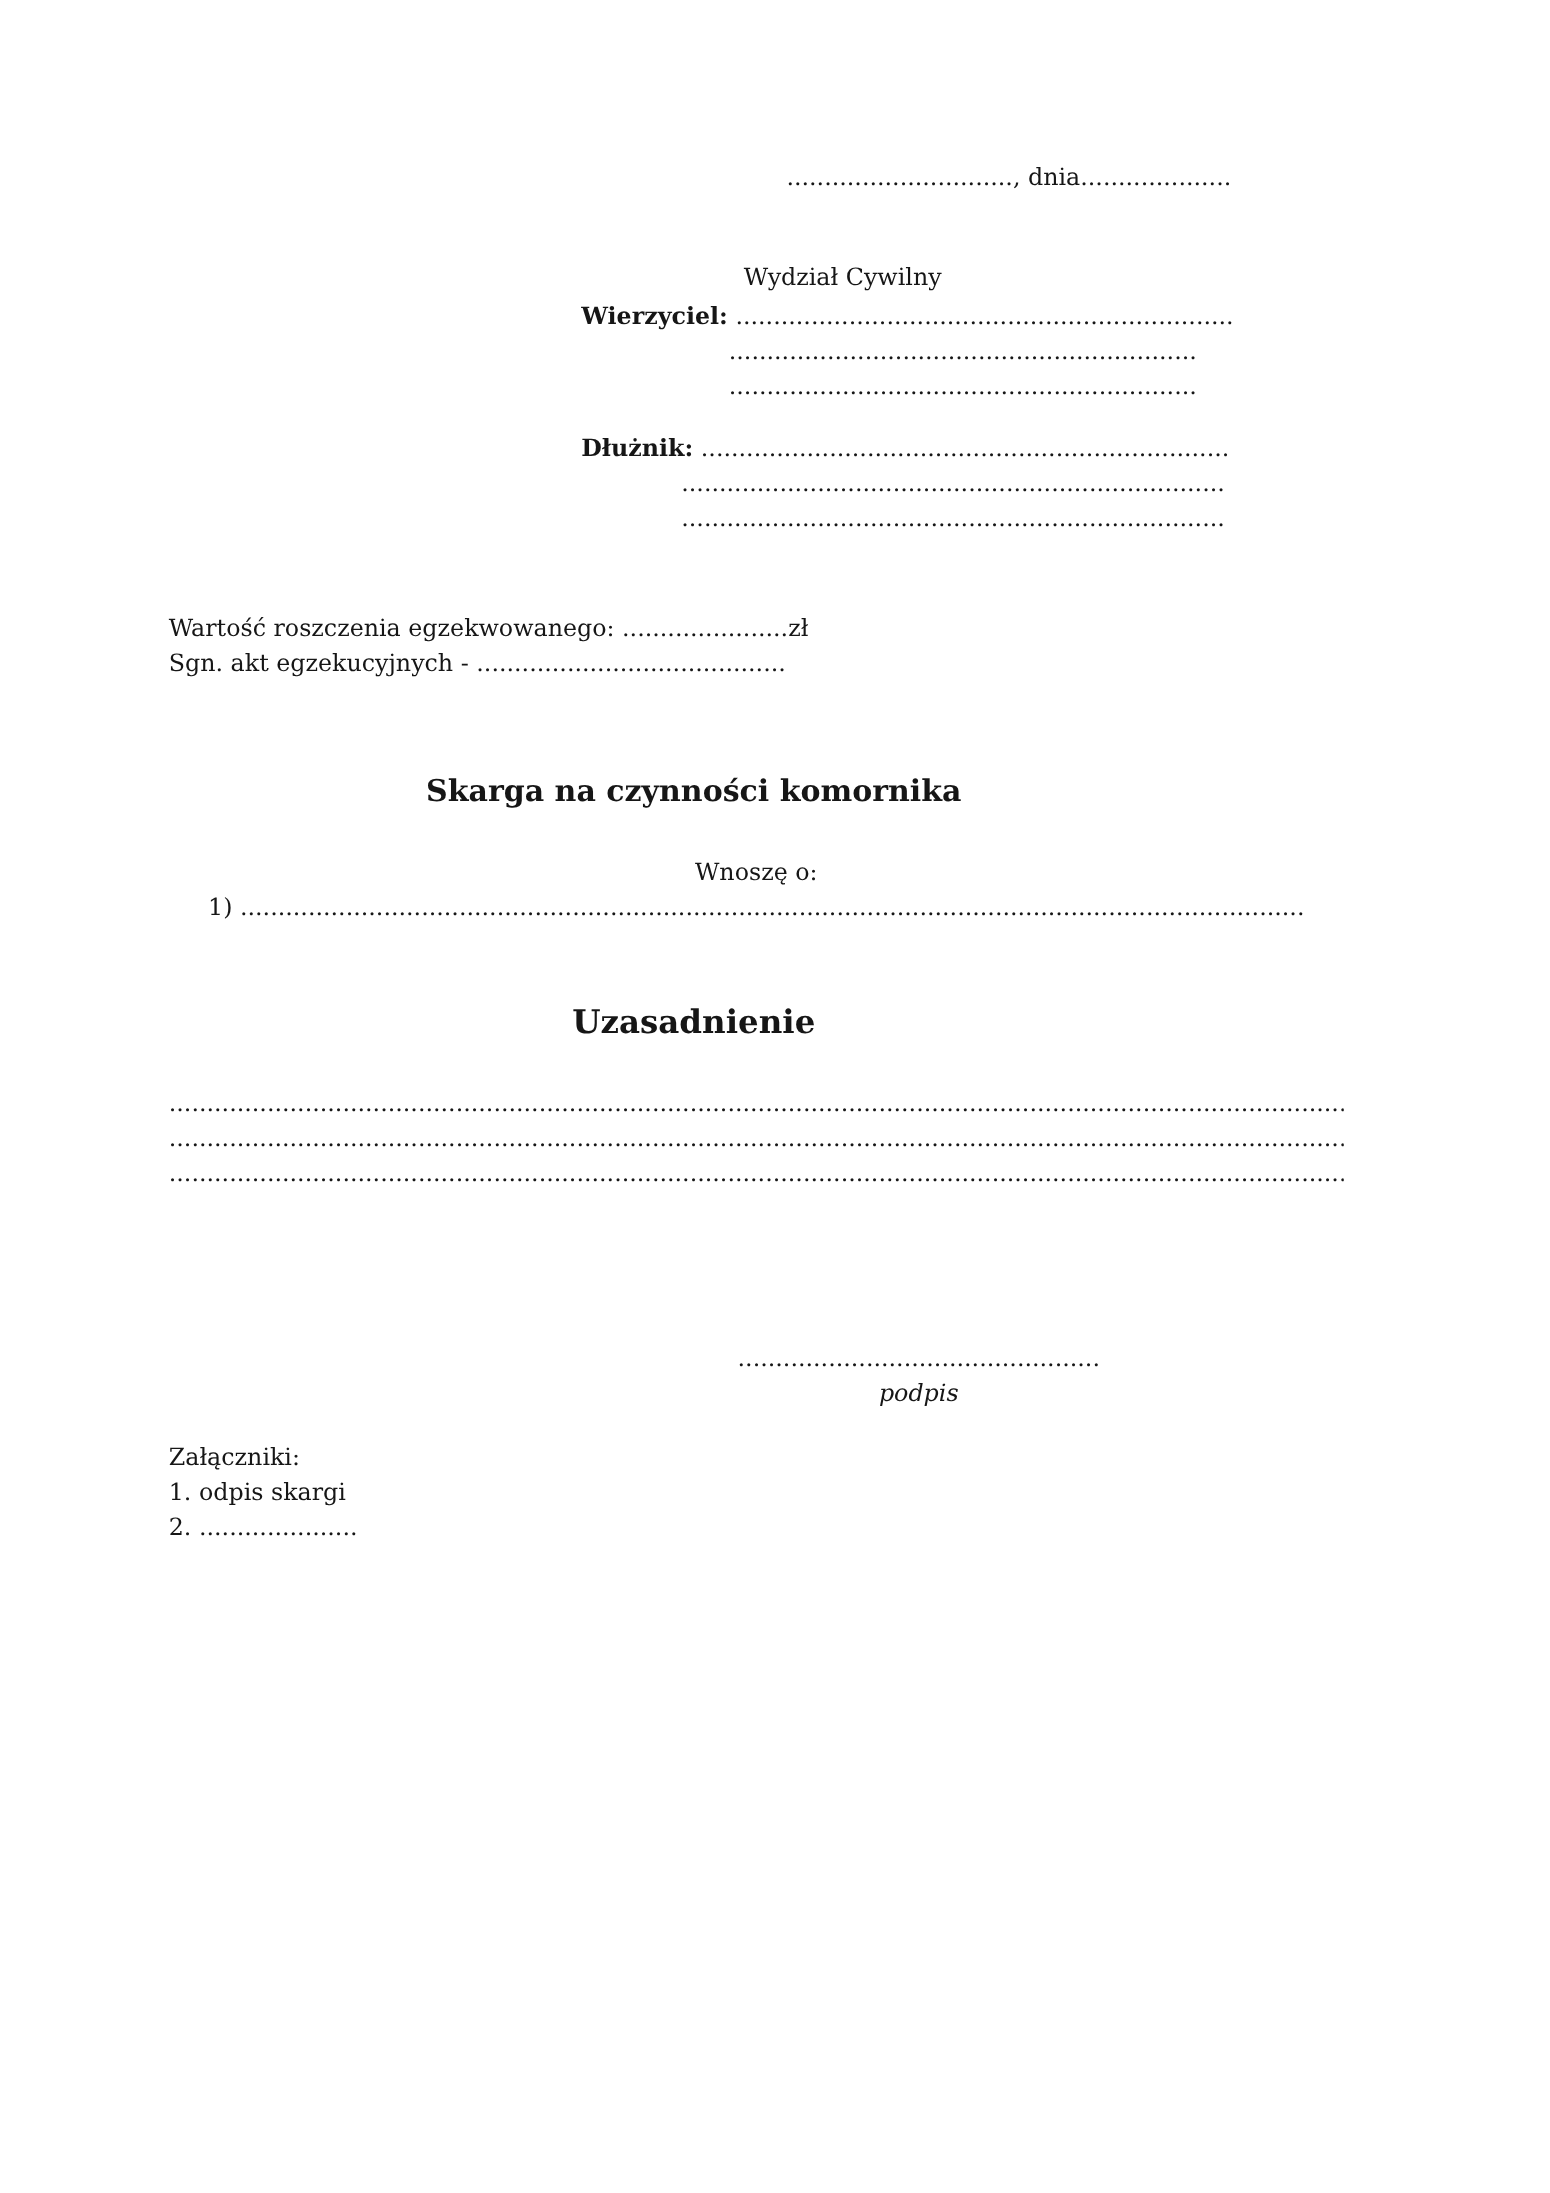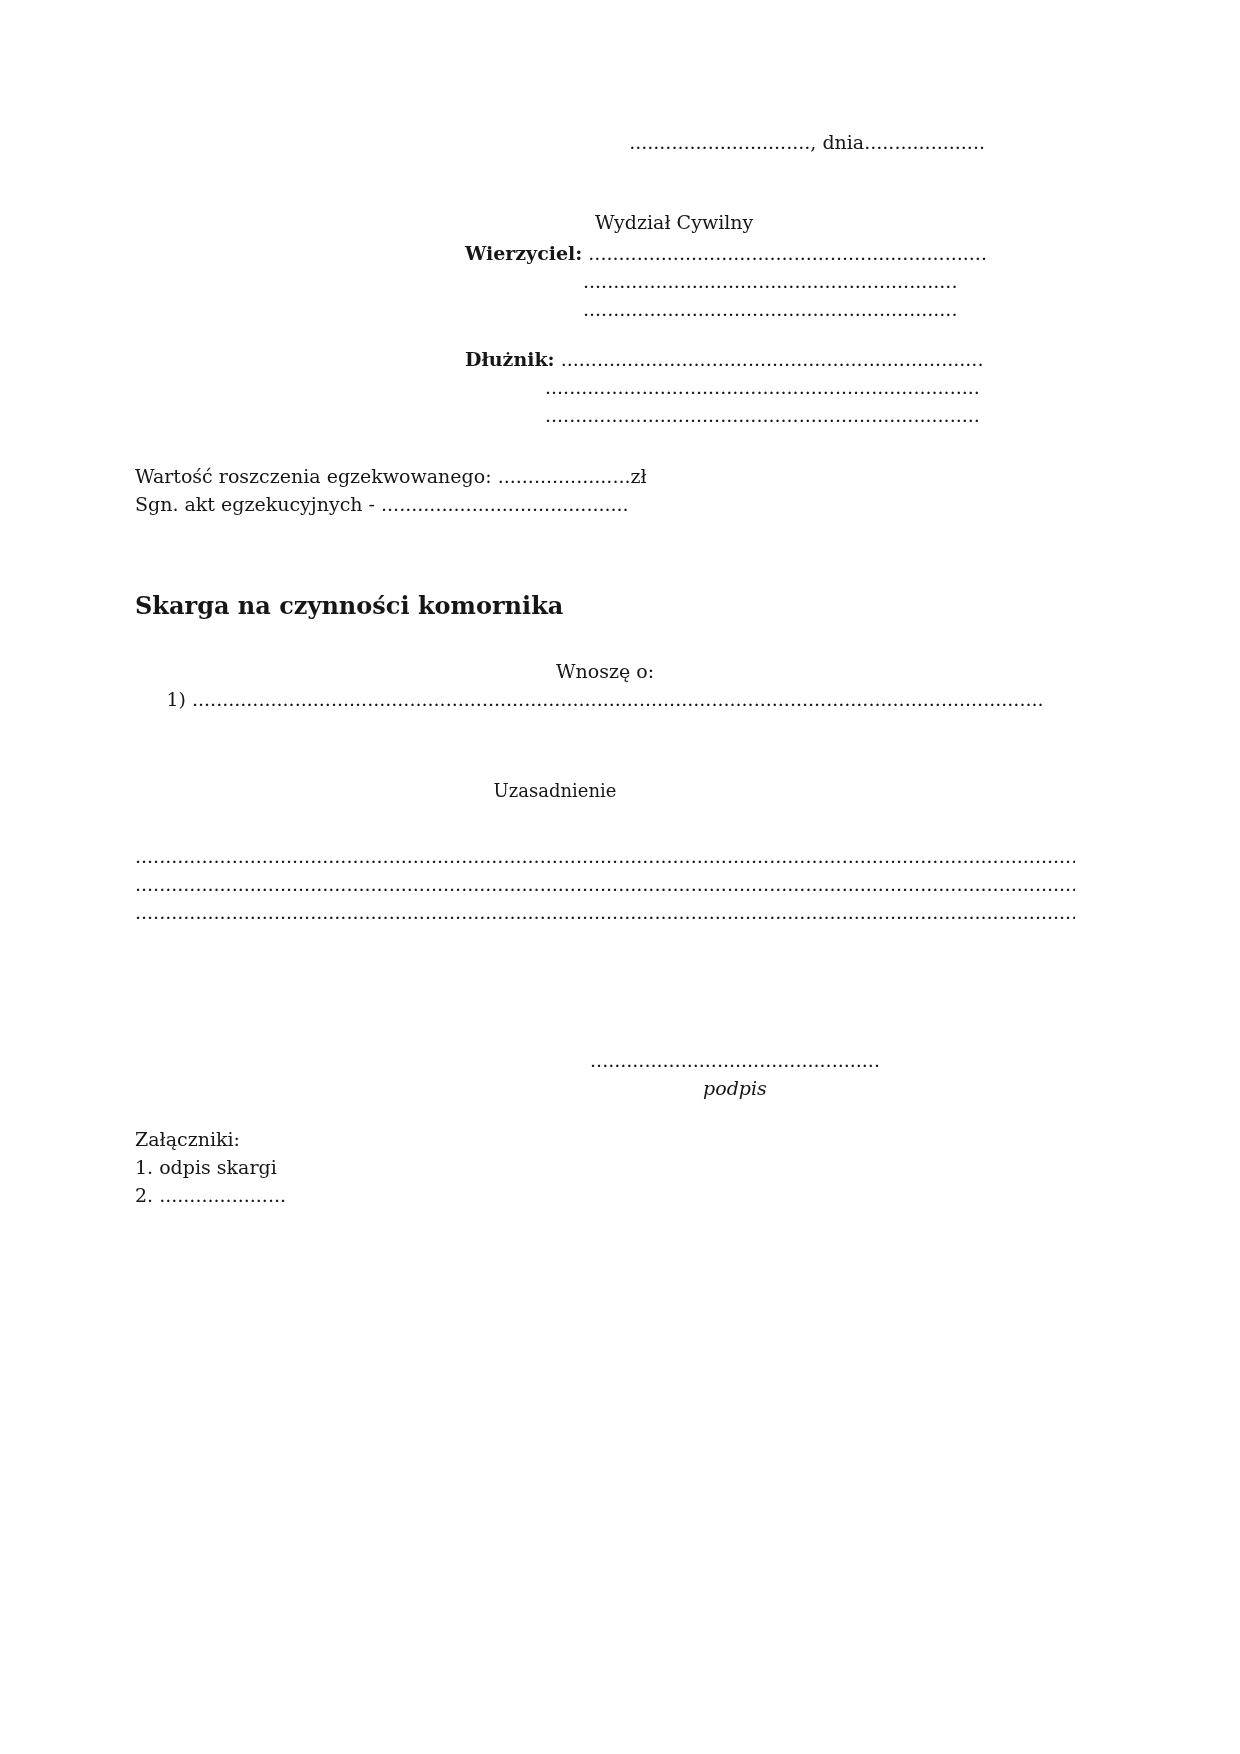--- a/index.html
+++ b/index.html
@@ -49,36 +49,37 @@
     margin-top: 3px;
     margin-left: 330px;
   }
   .indent-creditor { padding-left: 118px; }
   .debtor-block {
     margin-top: 22px;
     margin-left: 330px;
   }
   .indent-debtor { padding-left: 80px; }
   .claim-block {
-    margin-top: 33px;
+    margin-top: 60px;
   }
   .title {
     margin: 71px 100px 0 0;
     font-size: 24px;
     font-weight: bold;
+    text-align: center;
     line-height: 34px;
   }
   .request-block {
     margin-top: 34px;
     text-align: center;
   }
   .subheading {
     margin: 64px 100px 0 0;
-    font-size: 18px;
-    font-weight: normal;
+    font-size: 26px;
+    font-weight: bold;
     text-align: center;
     line-height: 28px;
   }
   .justification-block {
     margin-top: 37px;
   }
   .signature-block {
     margin-top: 120px;
     margin-left: 455px;
     width: 290px;

